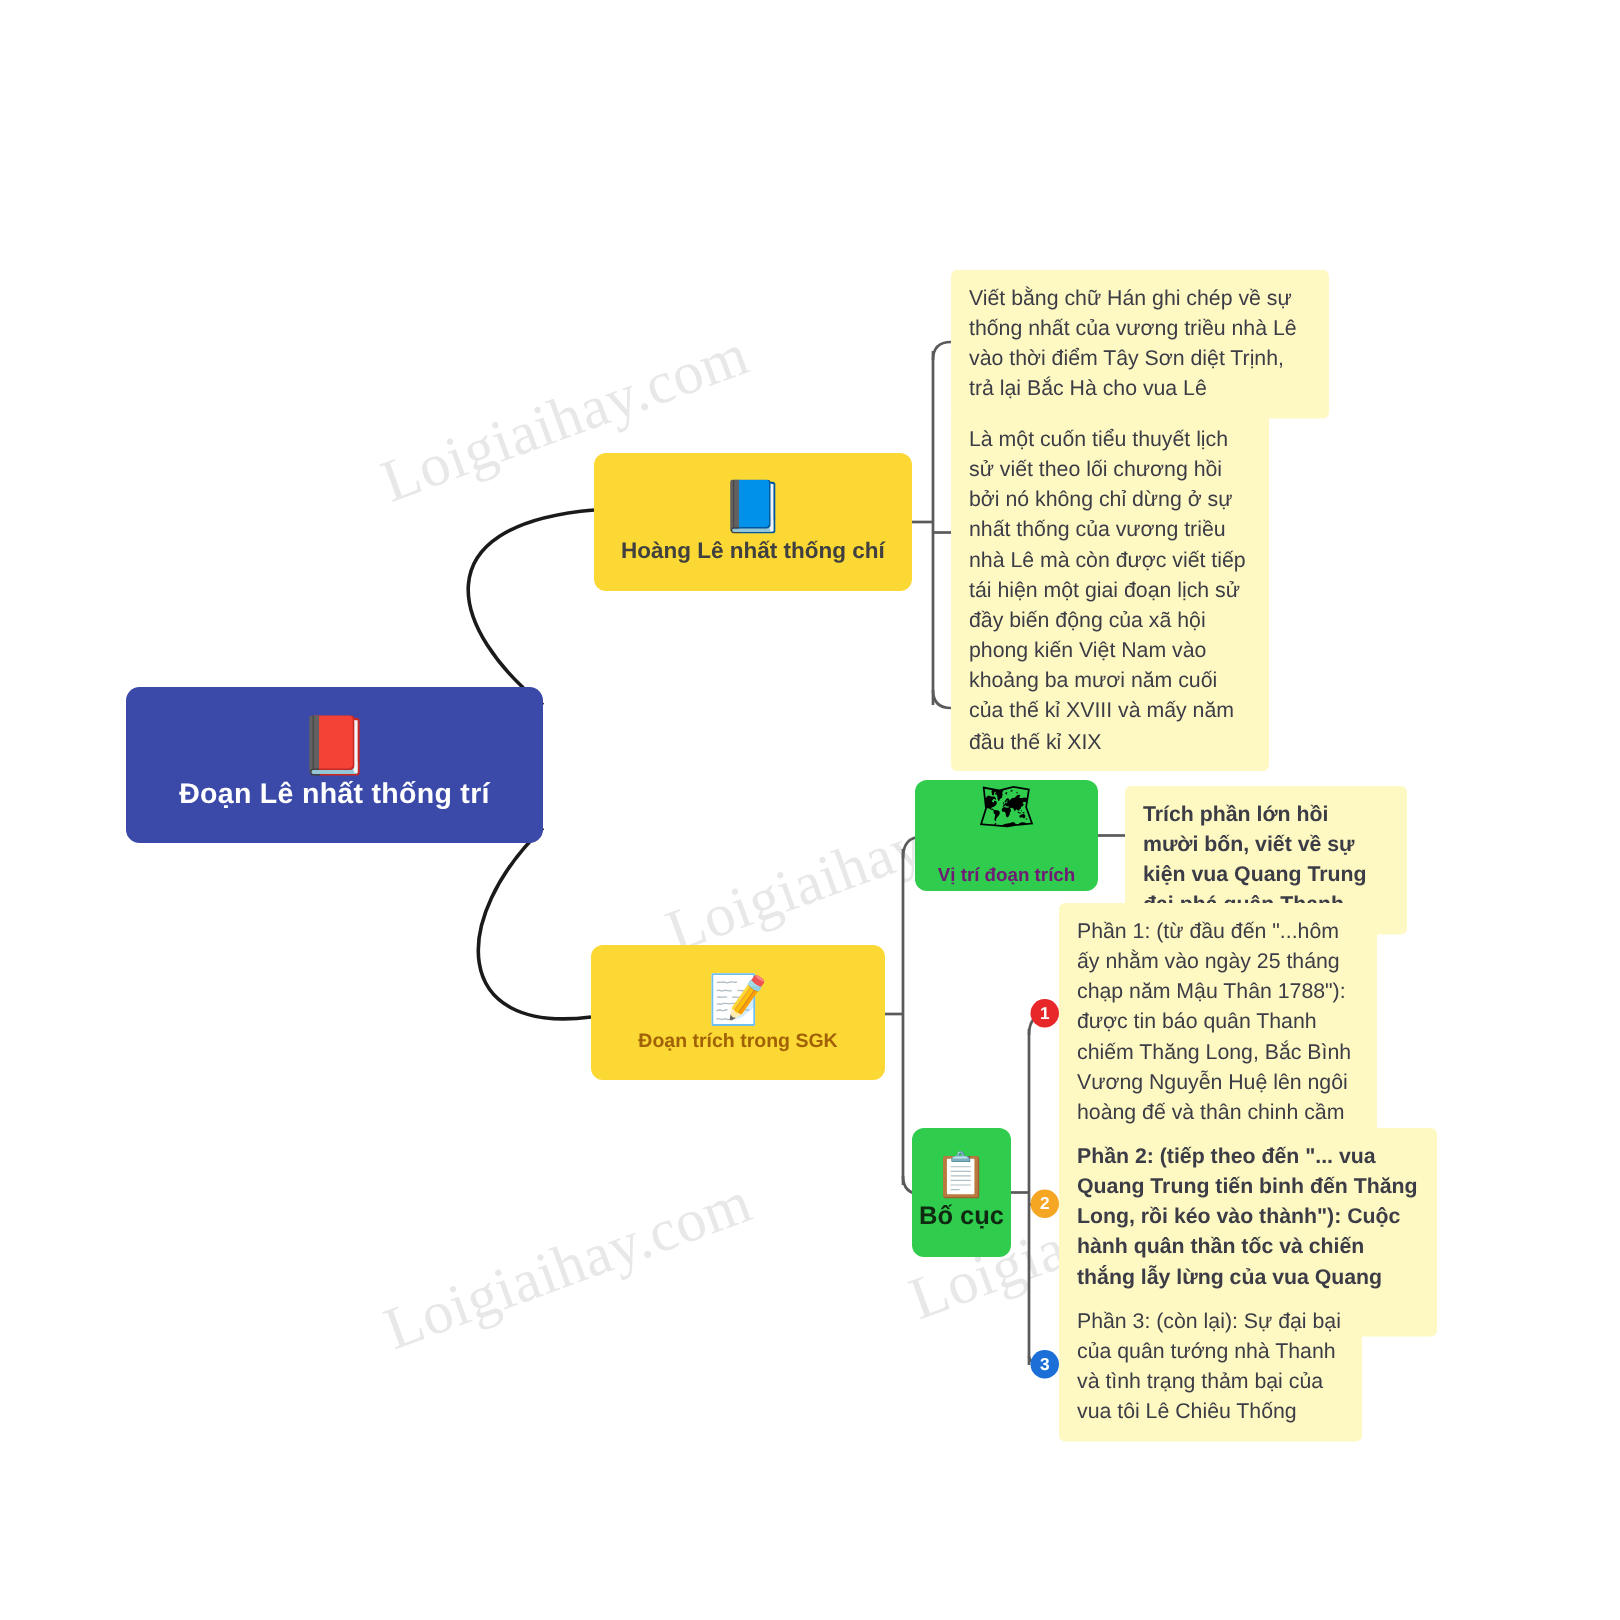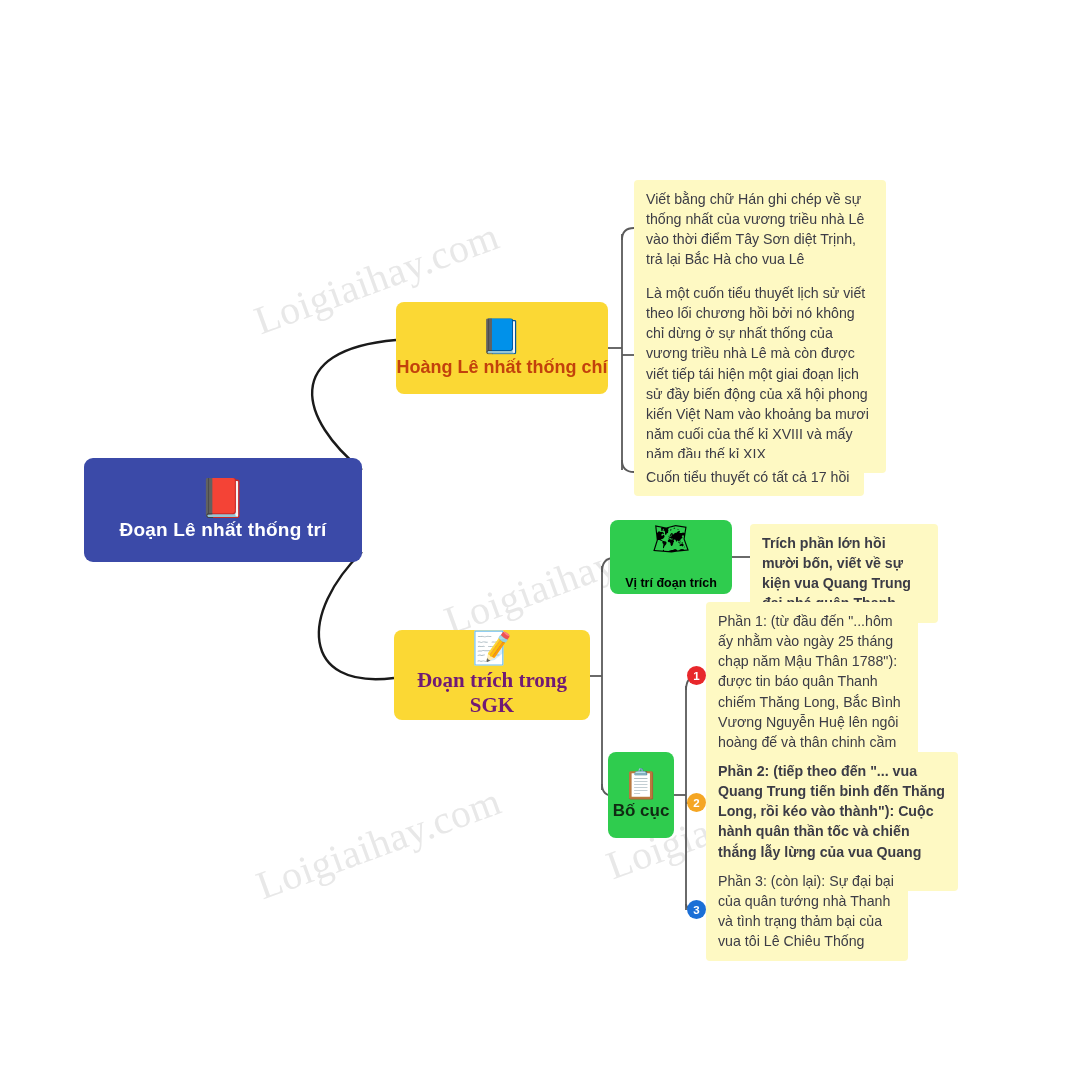--- a/index.html
+++ b/index.html
@@ -47,47 +47,47 @@
   #root-node {
     left:84px; top:458px; width:278px; height:104px;
     background:#3B4AA8; border-radius:9px;
   }
   #root-node .ico { font-size:38px; margin-bottom:2px; }
   #root-node .lbl { color:#ffffff; font-size:19px; letter-spacing:.2px; }
 
   .yellow { background:#FBD834; }
   #node-tac-pham { left:396px; top:302px; width:212px; height:92px; }
   #node-tac-pham .ico { font-size:34px; margin-bottom:4px; }
-  #node-tac-pham .lbl { color:#c2410c; font-size:18px; }
+  #node-tac-pham .lbl { color:#404040; font-size:15px; }
 
   #node-doan-trich { left:394px; top:630px; width:196px; height:90px; }
   #node-doan-trich .ico { font-size:32px; margin-bottom:4px; }
-  #node-doan-trich .lbl { color:#701a75; font-size:21px;font-family:Liberation Serif, serif; }
+  #node-doan-trich .lbl { color:#a16207; font-size:13px; }
 
   .green { background:#2FCC4E; }
   #node-vi-tri { left:610px; top:520px; width:122px; height:74px; }
   #node-vi-tri .ico { font-size:30px; margin-bottom:2px; }
-  #node-vi-tri .lbl { color:#000000; font-size:12.5px;margin-top:20px; }
+  #node-vi-tri .lbl { color:#701a75; font-size:12.5px;margin-top:20px; }
 
   #node-bo-cuc { left:608px; top:752px; width:66px; height:86px; }
   #node-bo-cuc .ico { font-size:29px; margin-bottom:2px; }
   #node-bo-cuc .lbl { color:#102a12; font-size:17px; }
 
   
   .card {
     position:absolute;
     background:#fef9c3;
     border-radius:4px;
     color:#3c3c46;
     font-size:14.2px;
     line-height:1.42;
     padding:9px 12px;
   }
   #card-a { left:634px; top:180px; width:252px; }
-  #card-b { left:634px; top:274px; width:252px; }
+  #card-b { left:634px; top:274px; width:212px; }
   #card-c { left:634px; top:458px; width:230px; }
   #card-d { left:750px; top:524px; width:188px;font-weight:bold; }
   #card-p1 { left:706px; top:602px; width:212px; }
   #card-p2 { left:706px; top:752px; width:252px;font-weight:bold; }
   #card-p3 { left:706px; top:862px; width:202px; }
 
   
   .badge {
     position:absolute;
     width:19px; height:19px;
@@ -157,21 +157,20 @@
     <span class="lbl">Vị trí đoạn trích</span>
   </div>
 
   <div class="node green" id="node-bo-cuc">
     <span class="ico">📋</span>
     <span class="lbl">Bố cục</span>
   </div>
 
   <div class="card" id="card-a">Viết bằng chữ Hán ghi chép về sự thống nhất của vương triều nhà Lê vào thời điểm Tây Sơn diệt Trịnh, trả lại Bắc Hà cho vua Lê</div>
   <div class="card" id="card-b">Là một cuốn tiểu thuyết lịch sử viết theo lối chương hồi bởi nó không chỉ dừng ở sự nhất thống của vương triều nhà Lê mà còn được viết tiếp tái hiện một giai đoạn lịch sử đầy biến động của xã hội phong kiến Việt Nam vào khoảng ba mươi năm cuối của thế kỉ XVIII và mấy năm đầu thế kỉ XIX</div>
-  <div class="card" id="card-c">Cuốn tiểu thuyết có tất cả 17 hồi</div>
   <div class="card" id="card-d">Trích phần lớn hồi mười bốn, viết về sự kiện vua Quang Trung đại phá quân Thanh</div>
 
   <div class="card" id="card-p1">Phần 1: (từ đầu đến "...hôm ấy nhằm vào ngày 25 tháng chạp năm Mậu Thân 1788"): được tin báo quân Thanh chiếm Thăng Long, Bắc Bình Vương Nguyễn Huệ lên ngôi hoàng đế và thân chinh cầm quân dẹp giặc</div>
   <div class="card" id="card-p2">Phần 2: (tiếp theo đến "... vua Quang Trung tiến binh đến Thăng Long, rồi kéo vào thành"): Cuộc hành quân thần tốc và chiến thắng lẫy lừng của vua Quang Trung</div>
   <div class="card" id="card-p3">Phần 3: (còn lại): Sự đại bại của quân tướng nhà Thanh và tình trạng thảm bại của vua tôi Lê Chiêu Thống</div>
 
   <div class="badge" id="badge-1">1</div>
   <div class="badge" id="badge-2">2</div>
   <div class="badge" id="badge-3">3</div>
 

